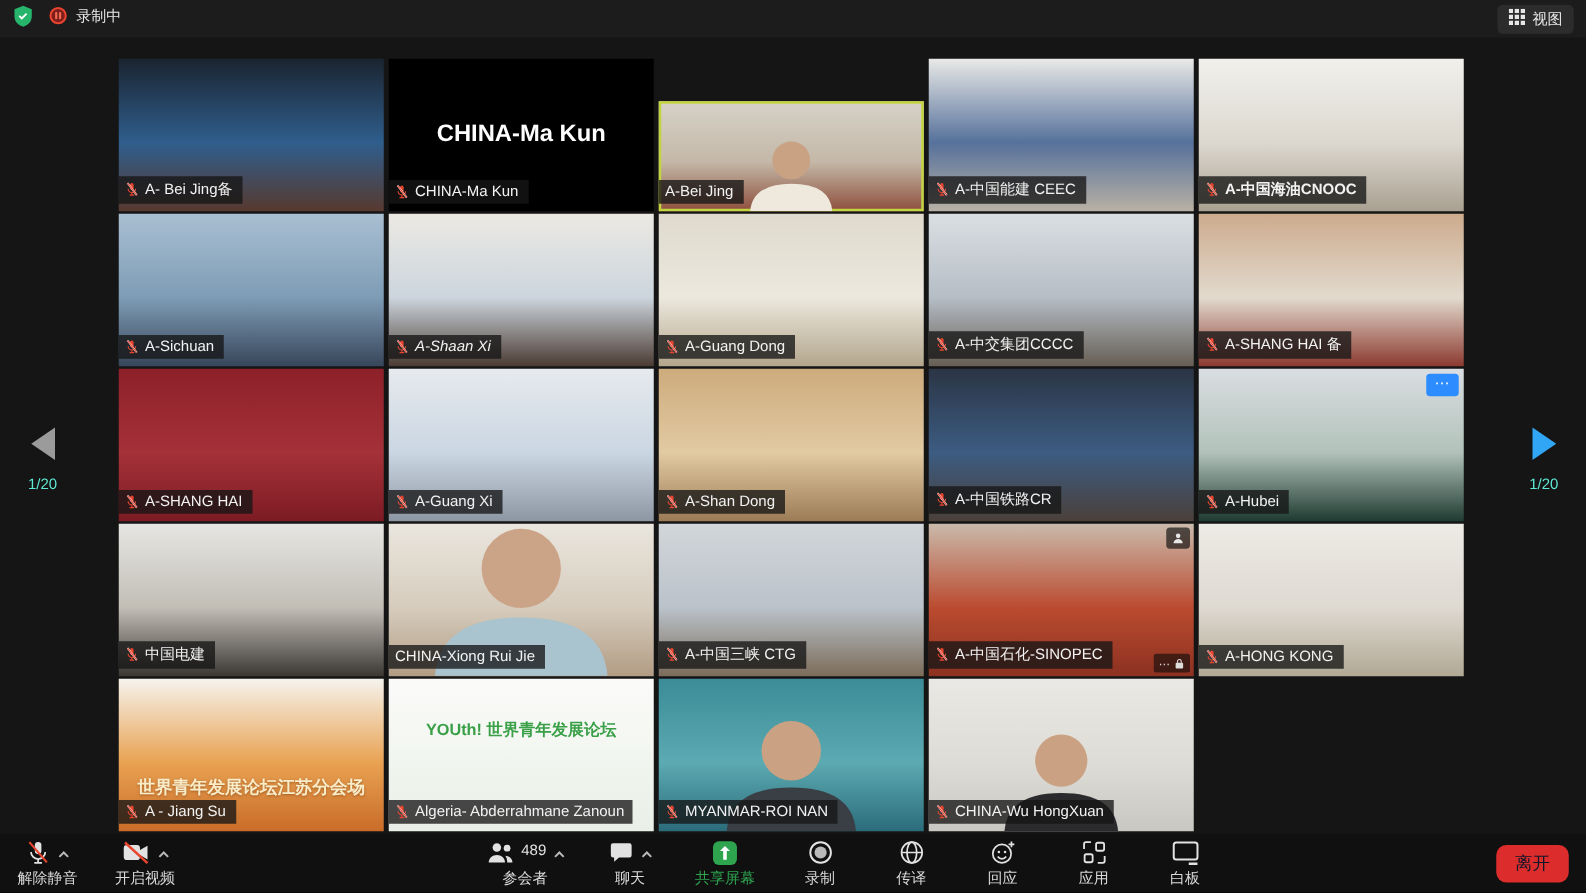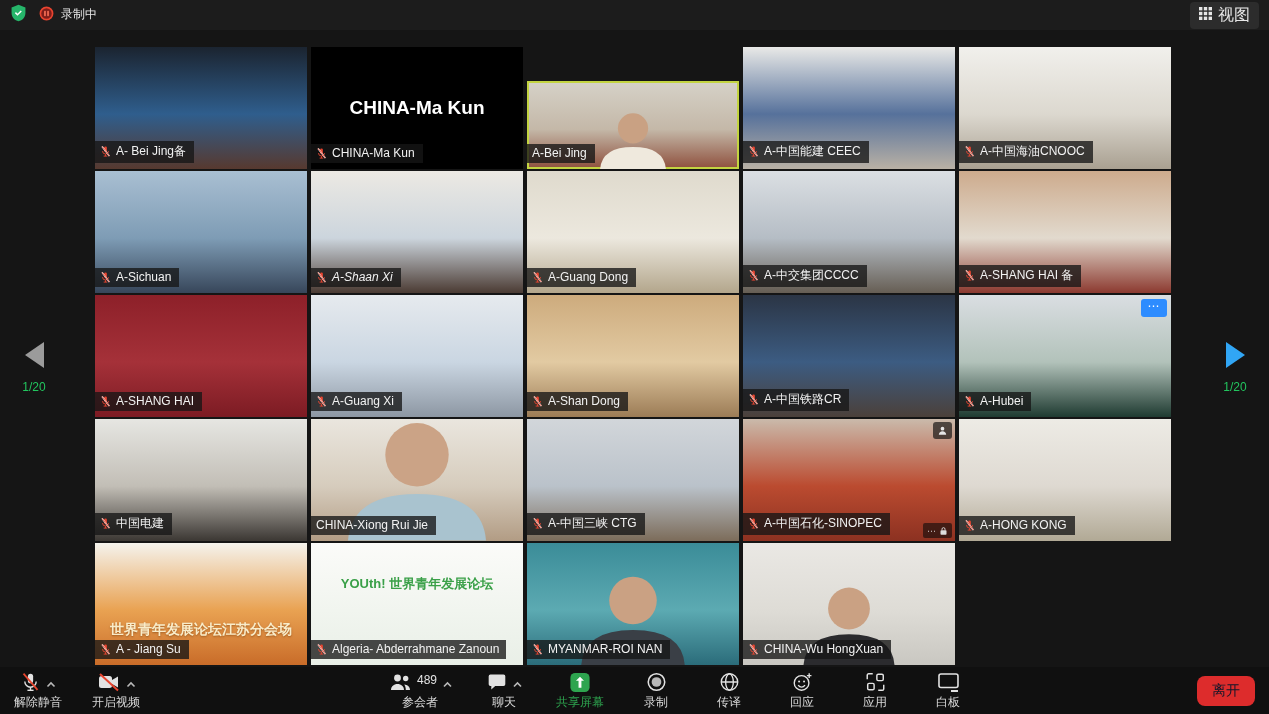--- a/index.html
+++ b/index.html
@@ -13,21 +13,21 @@
   #topbar {
     position:absolute; top:0; left:0; width:100%; height:30px;
     background:#1c1c1c; display:flex; align-items:center; padding:0 10px;
   }
   .tb-left { display:flex; align-items:center; gap:12px; }
   .rec-group { display:flex; align-items:flex-start; gap:7px; }
   .rec-label { font-size:12px; color:#e6e6e6; }
   .tb-spacer { flex:1; }
   .view-btn {
     display:flex; align-items:center; gap:6px; background:#2c2c2c;
-    border-radius:4px; padding:3px 9px; font-size:16px; color:#e6e6e6; cursor:pointer;
+    border-radius:4px; padding:3px 9px; font-size:12px; color:#e6e6e6; cursor:pointer;
   }
   
   #grid {
     position:absolute; left:95px; top:47px; width:1076px; height:618px;
     display:grid; grid-template-columns:repeat(5,212px); grid-auto-rows:122px;
     gap:2px 4px;
   }
   .tile { position:relative; overflow:hidden; background:#222; cursor:pointer; }
   .tile.active { outline:2px solid var(--active-border,#c3d441); outline-offset:-2px; }
   .name-tag {
@@ -66,21 +66,21 @@
   .arrow-left {
     width:0; height:0; margin:0 auto; cursor:pointer;
     border-top:13px solid transparent; border-bottom:13px solid transparent;
     border-right:19px solid #9b9b9b;
   }
   .arrow-right {
     width:0; height:0; margin:0 auto; cursor:pointer;
     border-top:13px solid transparent; border-bottom:13px solid transparent;
     border-left:19px solid var(--nav-blue,#31a6f5);
   }
-  .pager-label { margin-top:12px; font-size:12px; color:#22c55e; }
+  .pager-label { margin-top:12px; font-size:12px; color:#5eead4; }
   
   #toolbar {
     position:absolute; left:0; bottom:0; width:100%; height:47px;
     background:#101010; display:flex; align-items:center;
   }
   .tool-left { position:absolute; left:12px; bottom:2px; display:flex; gap:26px; }
   .tool-center { position:absolute; left:calc(50% + 44px); transform:translateX(-50%);
     bottom:2px; display:flex; gap:27px; }
   .tool-btn {
     display:flex; flex-direction:column; align-items:center; gap:1px;
@@ -199,21 +199,21 @@
               <path d="M5.5 12a6.5 6.5 0 0 0 13 0" stroke="#e8442f" stroke-width="2" fill="none"></path>
               <line x1="12" y1="19" x2="12" y2="23" stroke="#e8442f" stroke-width="2"></line>
               <line x1="8" y1="23" x2="16" y2="23" stroke="#e8442f" stroke-width="2"></line>
               <line x1="4.5" y1="2" x2="20.5" y2="23" stroke="#fff" stroke-width="3"></line>
               <line x1="4.5" y1="2" x2="20.5" y2="23" stroke="#e8442f" stroke-width="1.8"></line>
             </svg>
           </span>
           <span>A-中国能建 CEEC</span>
         </div>
       </div>
-      <div class="tile" style="background: linear-gradient(rgb(241, 240, 236) 0%, rgb(220, 216, 207) 55%, rgb(169, 160, 145) 100%);">
+      <div class="tile" style="background: linear-gradient(rgb(241, 240, 236) 0%, rgb(220, 216, 207) 55%, rgb(169, 160, 145) 100%); font-weight: bold;">
         <div class="name-tag">
           <span style="display:flex">
             <svg width="11" height="13" viewBox="0 0 24 26">
               <rect x="9" y="2" width="6" height="12" rx="3" fill="#e8442f"></rect>
               <path d="M5.5 12a6.5 6.5 0 0 0 13 0" stroke="#e8442f" stroke-width="2" fill="none"></path>
               <line x1="12" y1="19" x2="12" y2="23" stroke="#e8442f" stroke-width="2"></line>
               <line x1="8" y1="23" x2="16" y2="23" stroke="#e8442f" stroke-width="2"></line>
               <line x1="4.5" y1="2" x2="20.5" y2="23" stroke="#fff" stroke-width="3"></line>
               <line x1="4.5" y1="2" x2="20.5" y2="23" stroke="#e8442f" stroke-width="1.8"></line>
             </svg>

